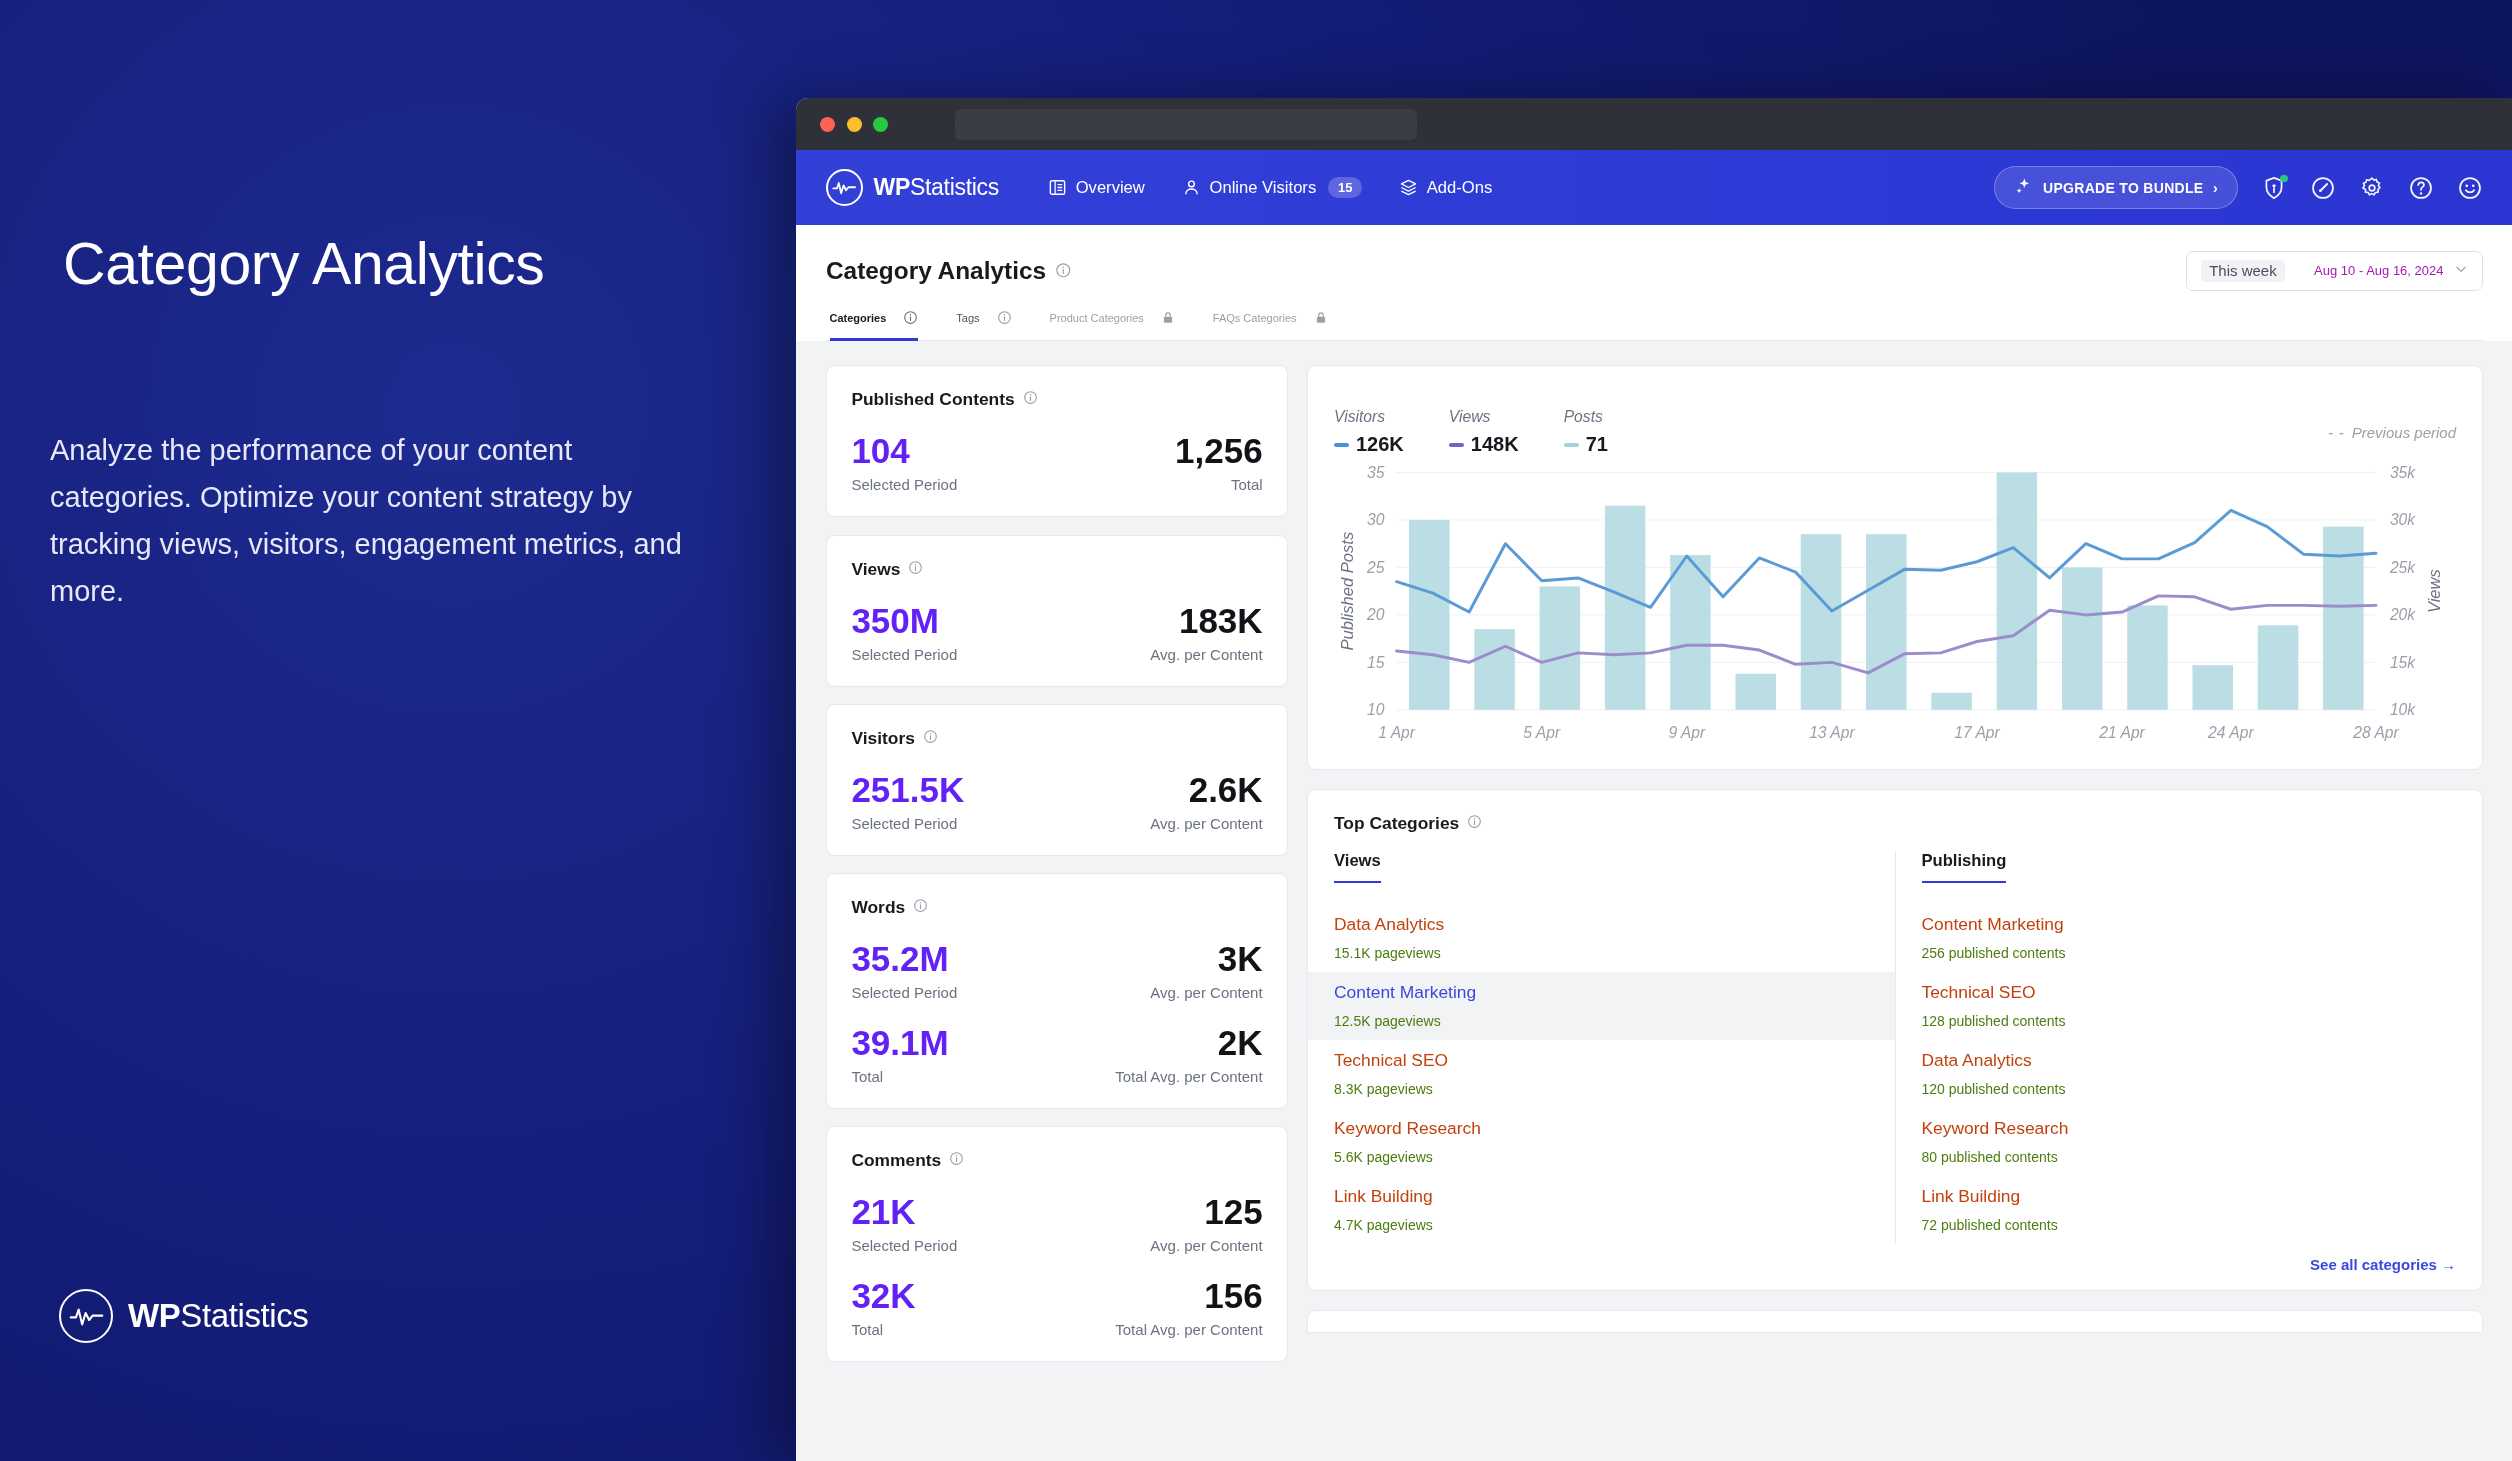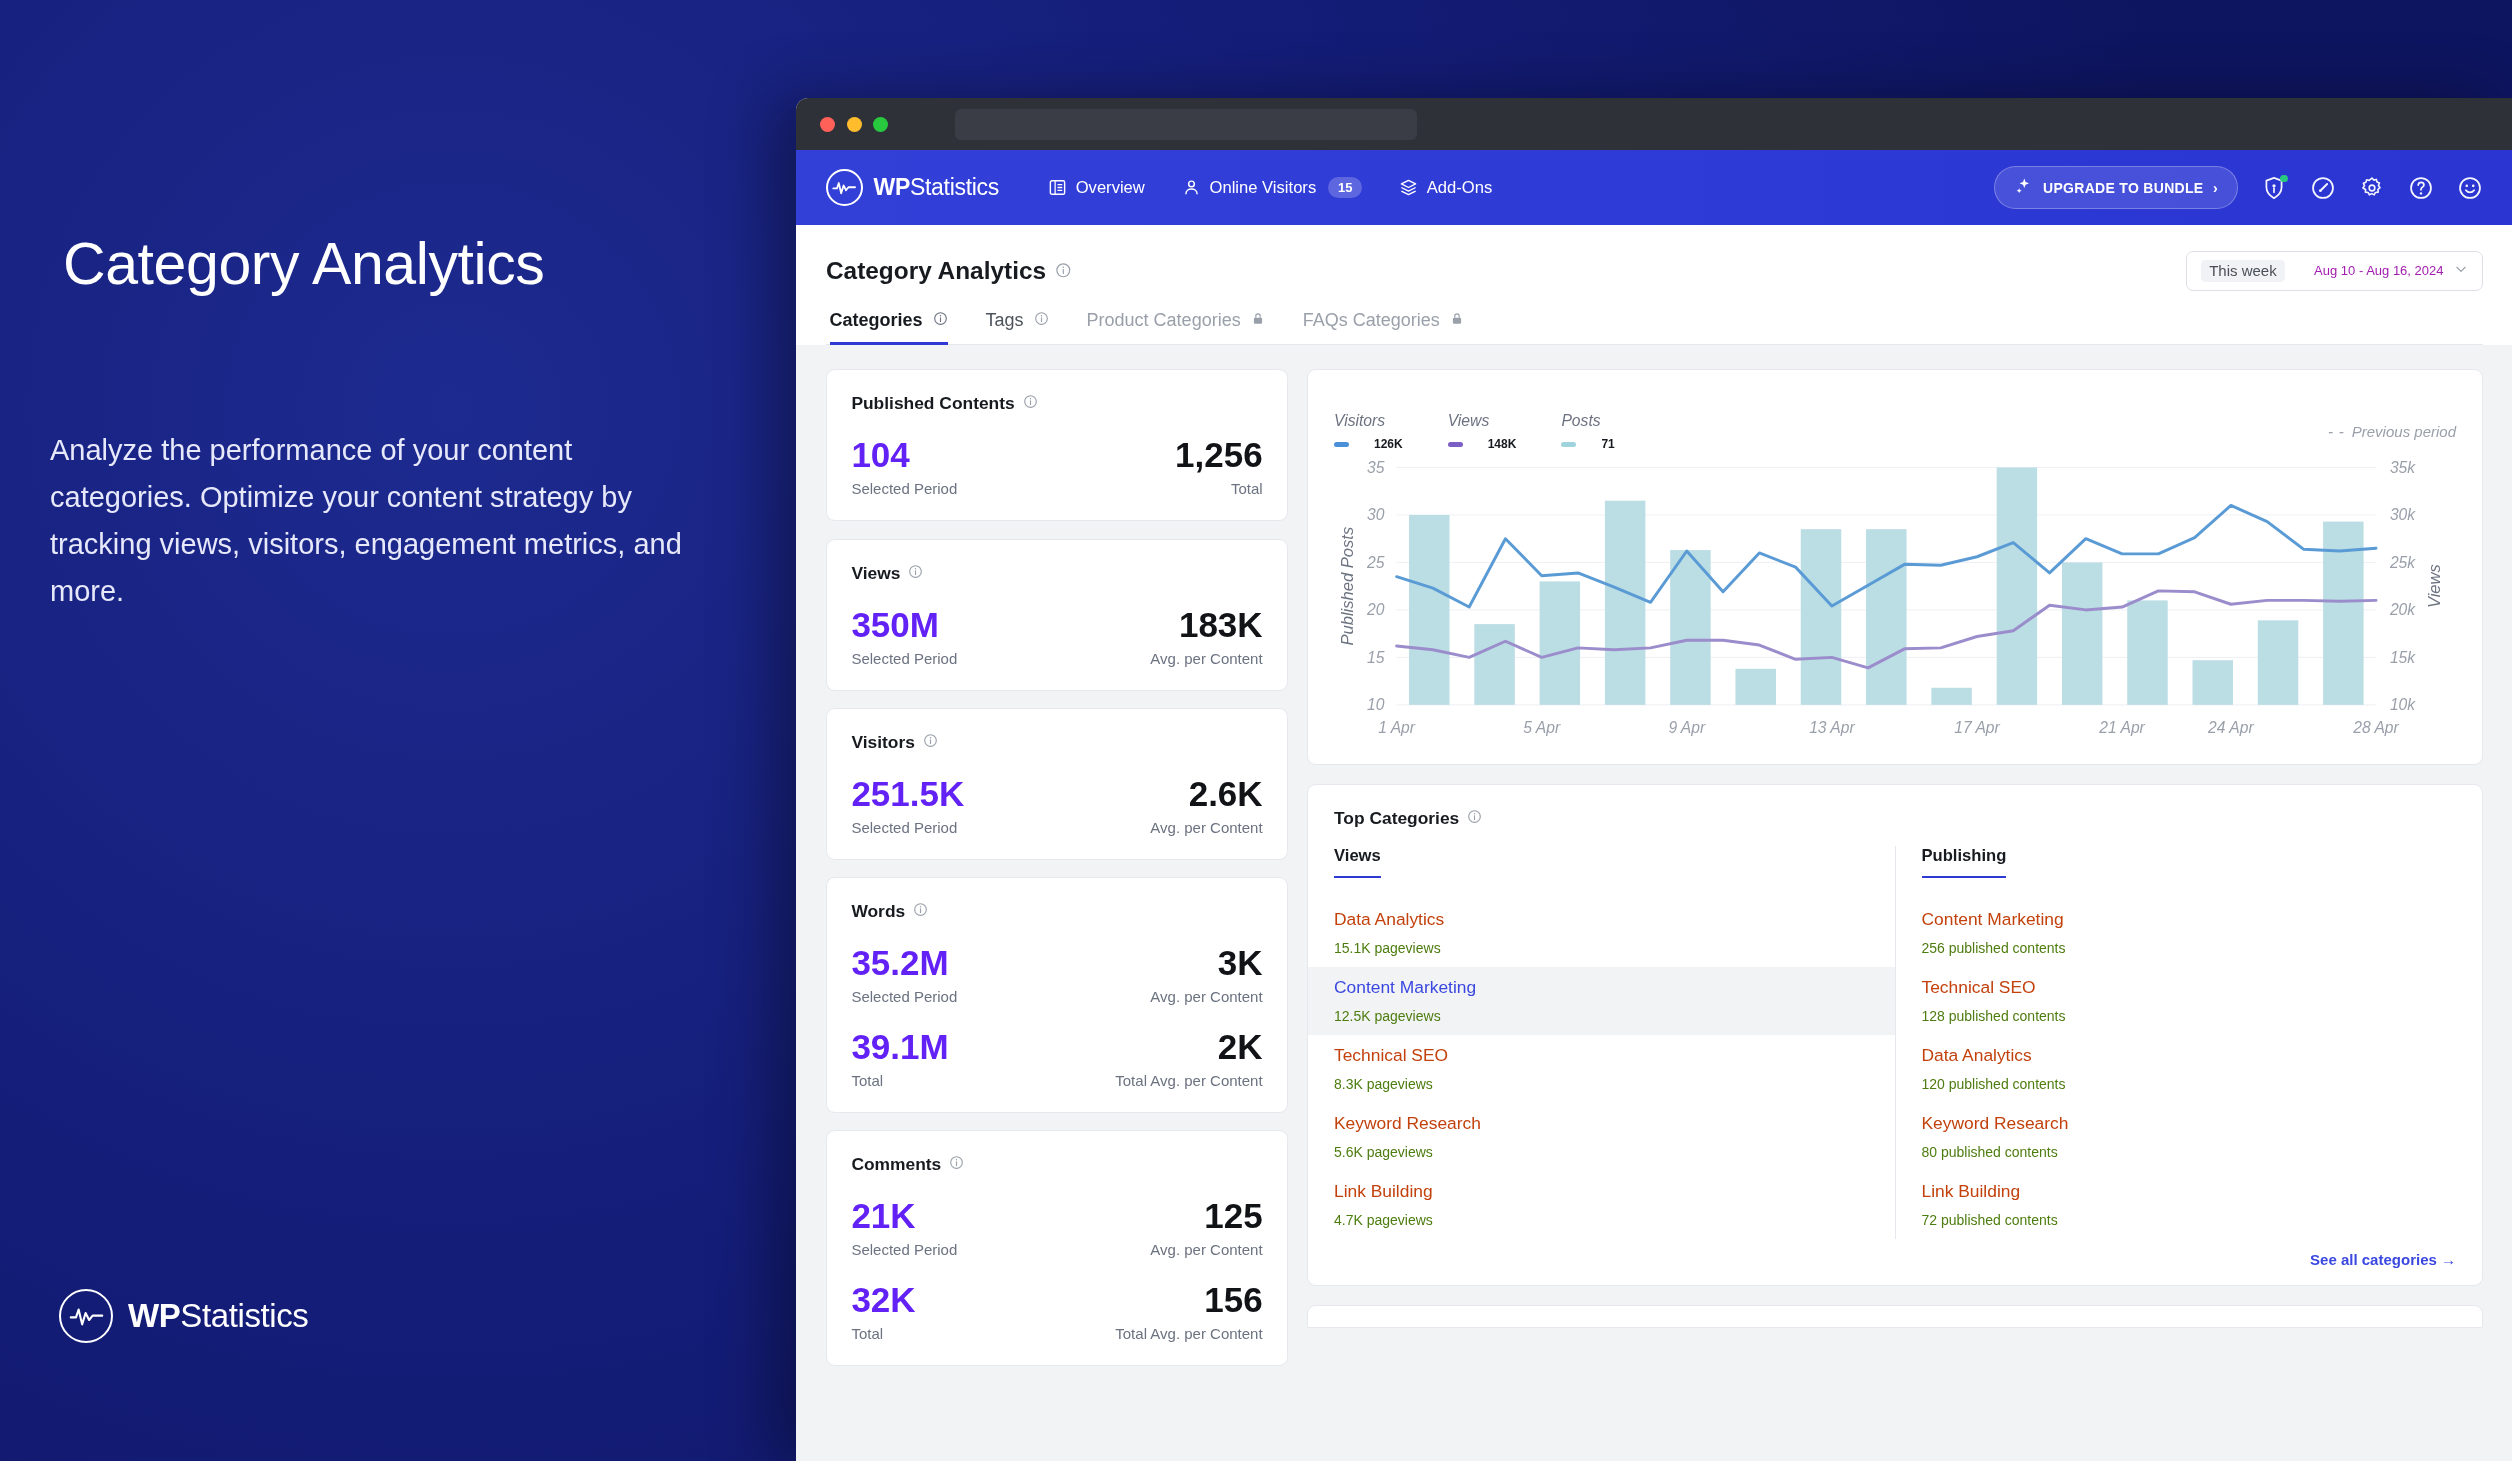--- a/index.html
+++ b/index.html
@@ -110,22 +110,22 @@
     margin-left: auto; display: flex; align-items: center; gap: 10.5px;
     border: 0.9px solid #dcdfe5; border-radius: 7px; padding: 7.9px 14px; cursor: pointer;
     background: #fff;
   }
   #daterange .chip {
     background: #f1f2f5; color: #4a4f58; font-size: 15px; border-radius: 4.4px; padding: 2.6px 7.9px;
   }
   #daterange .rng { font-size: 13px; color: #a21caf; margin-left: 19px; }
   #tabs { display: flex; gap: 0; margin-top: 19px; border-bottom: 0.9px solid #e6e8ed; }
   .tab {
-    display: flex; align-items: center; gap: 10px;
-    font-size: 18px; color: #9aa0aa; padding: 0 19px 13px 19px; cursor: pointer;
+    display: flex; align-items: center; gap: 17px;
+    font-size: 11px; color: #9aa0aa; padding: 0 19px 13px 19px; cursor: pointer;
     position: relative; white-space: nowrap; justify-content: center;
   }
   .tab:first-child { padding-left: 3.5px; }
   .tab.active { color: #171a1f; font-weight: 700; }
   .tab.active::after {
     content: ""; position: absolute; left: 3.5px; right: 19px; bottom: -0.9px; height: 2.6px;
     background: #2e39d6;
   }
   .tab.enabled { color: #4d535c; }
 
@@ -146,21 +146,21 @@
   .stat .v { font-size: 35px; font-weight: 700; line-height: 1; }
   .stat .v.accent { color: #6322f5; }
   .stat .v.dark { color: #111317; }
   .stat .l { font-size: 15px; color: #6b7280; margin-top: 7.9px; }
   .stat.right { text-align: right; }
 
   
   #perf { padding: 23px 26px 19px 26px; }
   #legend { display: flex; gap: 45px; margin-top: 19px; }
   .leg .name { font-size: 15.7px; color: #6b7280; font-style: italic; }
-  .leg .val { font-size: 12px; font-weight: 700; color: #171a1f; display: flex; align-items: center; gap: 25px; margin-top: 7px; }
+  .leg .val { font-size: 20px; font-weight: 700; color: #171a1f; display: flex; align-items: center; gap: 7px; margin-top: 7px; }
   .swatch { width: 15px; height: 4.4px; border-radius: 2.6px; display: inline-block; }
   #prevperiod {
     margin-left: auto; font-size: 15px; color: #9aa0aa; font-style: italic; align-self: center;
     display: flex; align-items: center; gap: 7px;
   }
   .dashmark { letter-spacing: 0.9px; }
   #chartwrap { position: relative; height: 288px; margin-top: 5.2px; }
 
   
   #topcat { padding: 23px 0 17.4px 0; }

